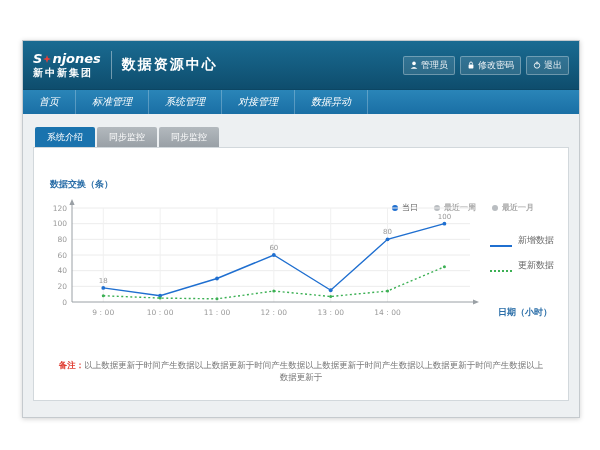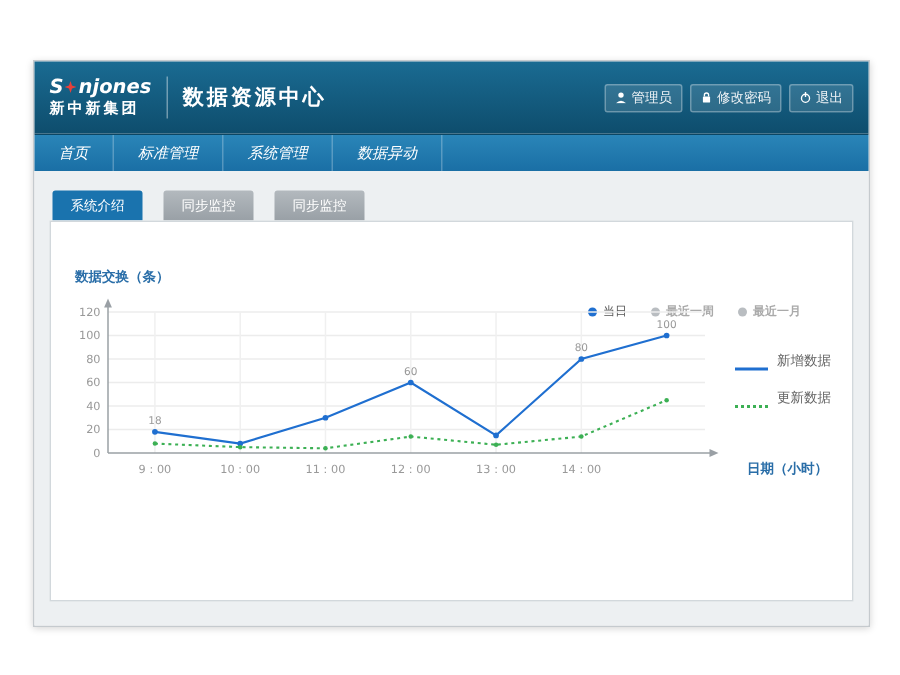--- a/index.html
+++ b/index.html
@@ -15,21 +15,21 @@
   .brand-divider{width:1px;height:28px;background:rgba(255,255,255,.4);margin:0 10px;}
   .app-title{color:#fff;font-size:14px;font-weight:bold;letter-spacing:2px;}
   .user-actions{display:flex;gap:5px;align-items:center;}
   .user-btn{display:flex;align-items:center;gap:3px;color:#eef3f6;font-size:9px;background:rgba(255,255,255,.12);border:1px solid rgba(255,255,255,.3);border-radius:2px;padding:2px 6px;cursor:pointer;white-space:nowrap;}
   .user-btn svg{display:block;}
   
   .nav{height:24px;background:linear-gradient(180deg,#2a85b8,#1a6fa5);display:flex;align-items:stretch;border-top:1px solid #0c4664;font-style:italic;}
   .nav-item{color:#fff;font-size:10px;display:flex;align-items:center;padding:0 16px;border-right:1px solid rgba(255,255,255,.25);cursor:pointer;}
   
   .content{position:absolute;top:73px;left:0;right:0;bottom:0;background:#edf0f2;padding:13px 10px 0;box-sizing:border-box;}
-  .tabs{display:flex;gap:14px;margin-left:2px;}
+  .tabs{display:flex;gap:2px;margin-left:2px;}
   .tab{font-size:9px;color:#fff;padding:4px 12px 3px;border-radius:2px 2px 0 0;cursor:pointer;}
   .tab.active{background:#1a73ae;}
   .tab.inactive{background:linear-gradient(180deg,#b3b9be,#99a0a6);}
   .panel{background:#fff;border:1px solid #d2d8dc;height:252px;position:relative;}
   
   .time-legend{position:absolute;top:10px;right:34px;display:flex;gap:16px;align-items:center;font-size:8px;margin-top:44px;}
   .legend-item{display:flex;align-items:center;gap:4px;cursor:pointer;}
   .legend-item .dot{width:6px;height:6px;border-radius:50%;}
   .dot-blue{background:#1f6fd0;}
   .dot-gray{background:#b9bdc1;}
@@ -96,20 +96,21 @@
           </span>
         <span>退出</span>
       </div>
     </div>
   </header>
 
   <nav class="nav">
     <div class="nav-item">首页</div>
     <div class="nav-item">标准管理</div>
     <div class="nav-item">系统管理</div>
+    <div class="nav-item">对接管理</div>
     <div class="nav-item">数据异动</div>
   </nav>
 
   <main class="content">
     <div class="tabs">
       <div class="tab active">系统介绍</div>
       <div class="tab inactive">同步监控</div>
       <div class="tab inactive">同步监控</div>
     </div>
 
@@ -192,17 +193,20 @@
           <span>新增数据</span>
         </div>
         <div class="series-row">
           <span class="ls ls-dotted"></span>
           <span>更新数据</span>
         </div>
       </div>
 
       <div class="x-title">日期（小时）</div>
 
+      <div class="note">
+        <span class="red">备注：</span><span>以上数据更新于时间产生数据以上数据更新于时间产生数据以上数据更新于时间产生数据以上数据更新于时间产生数据以上数据更新于</span>
+      </div>
 
     </div>
   </main>
 
 </div>
 
 </body></html>

